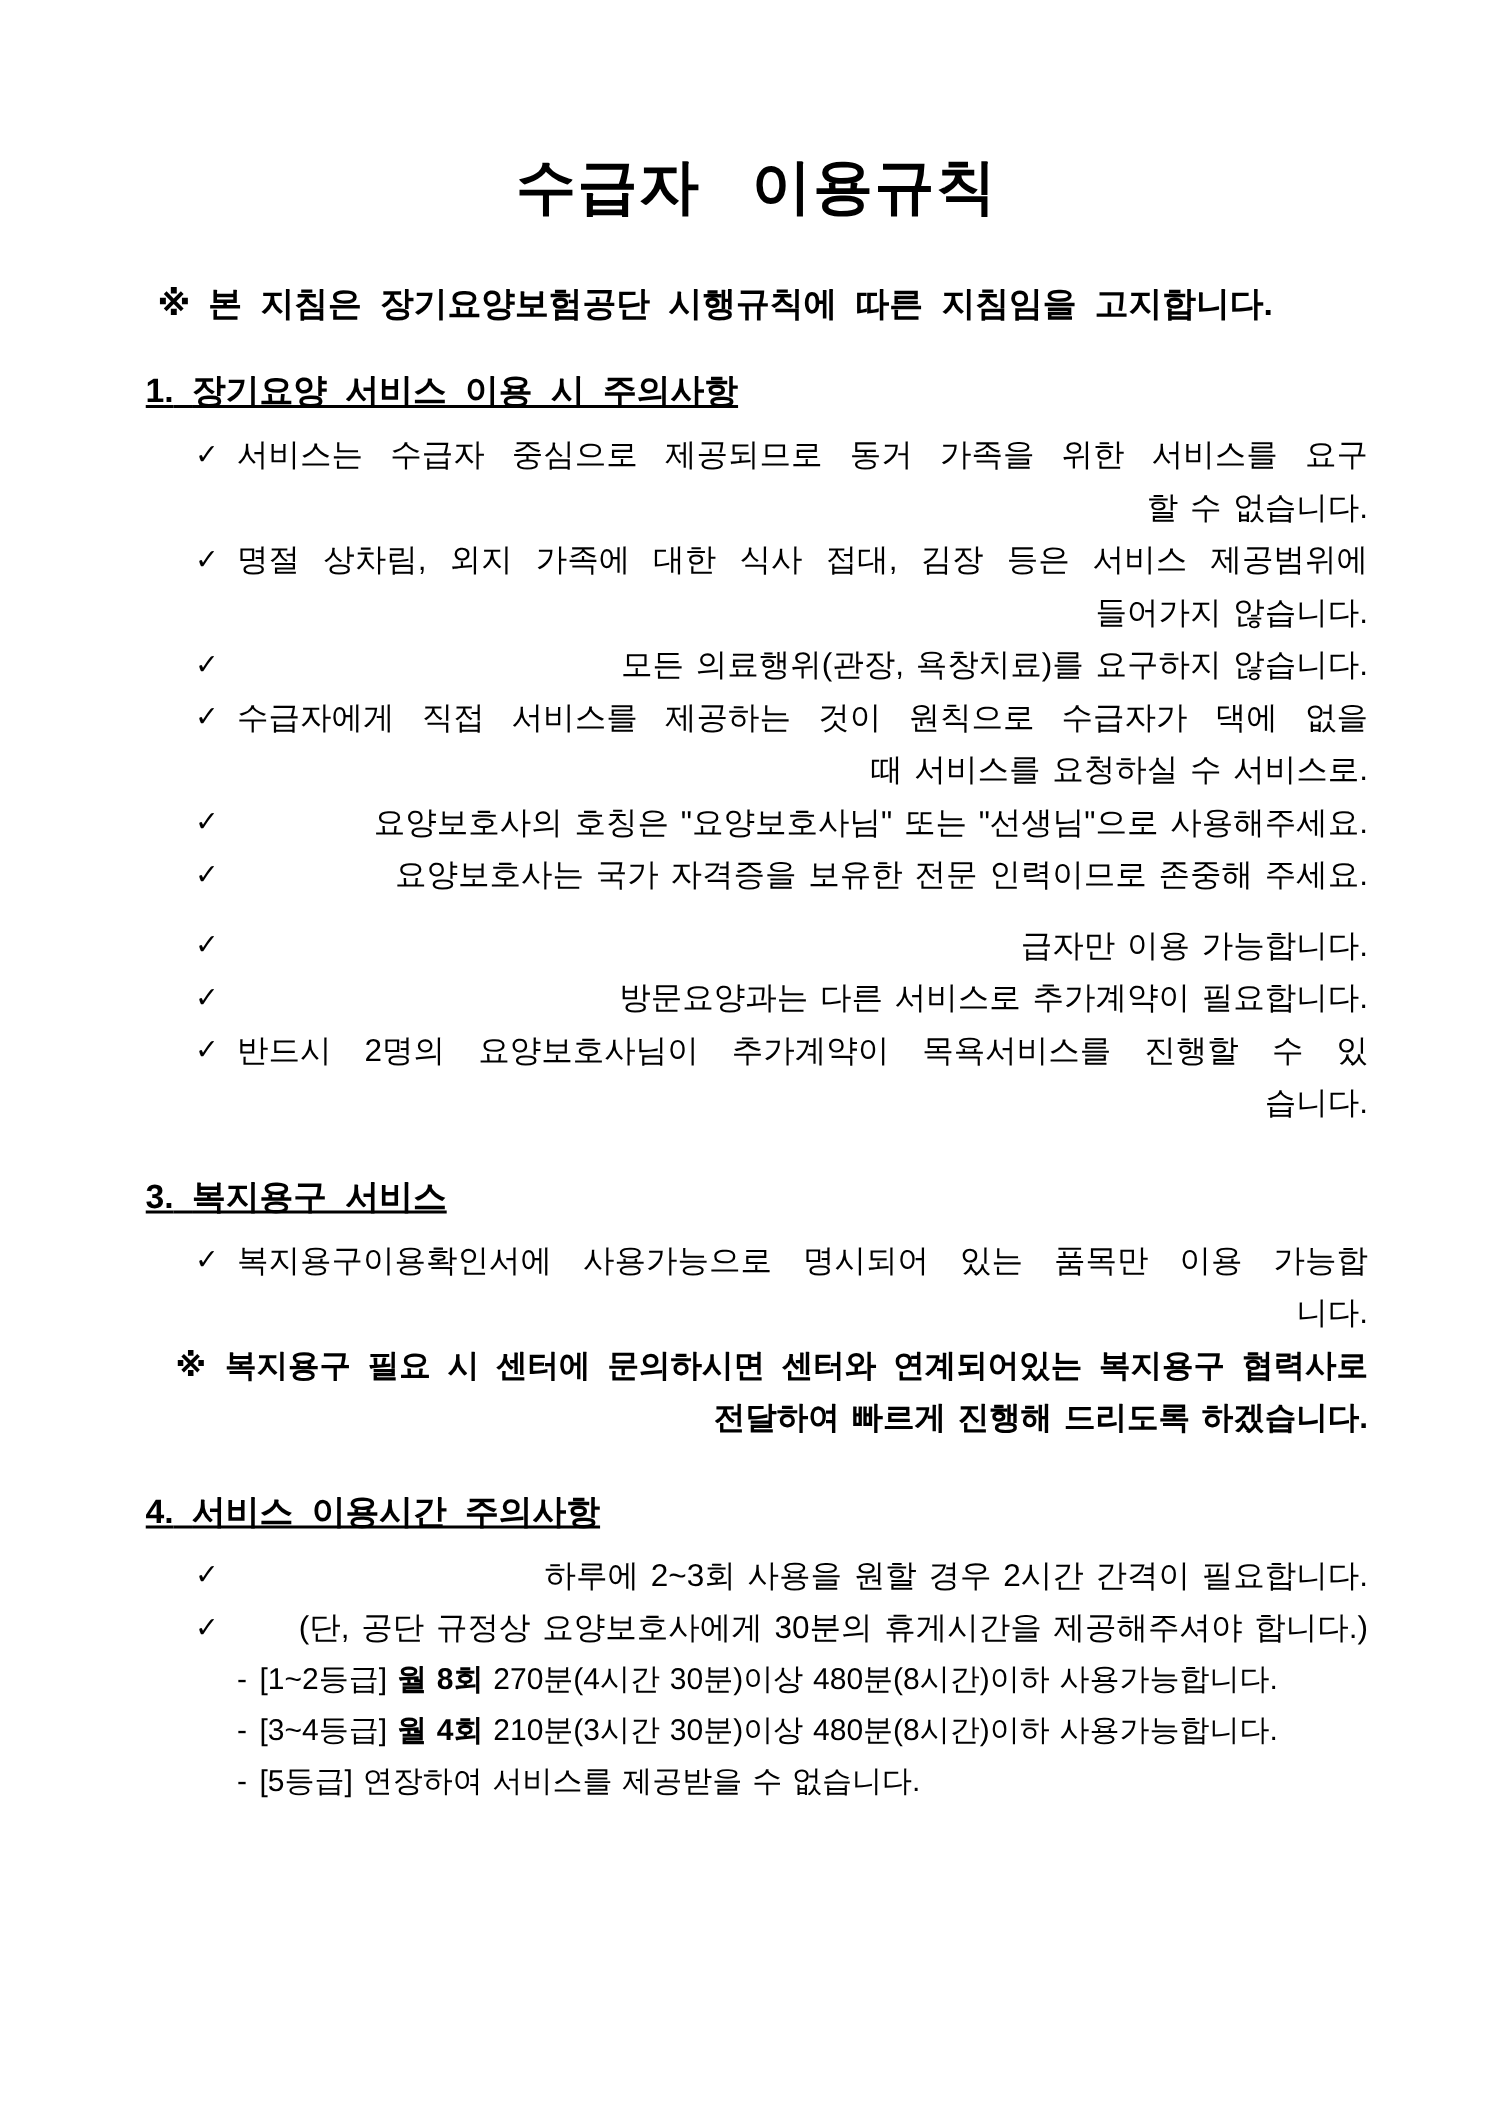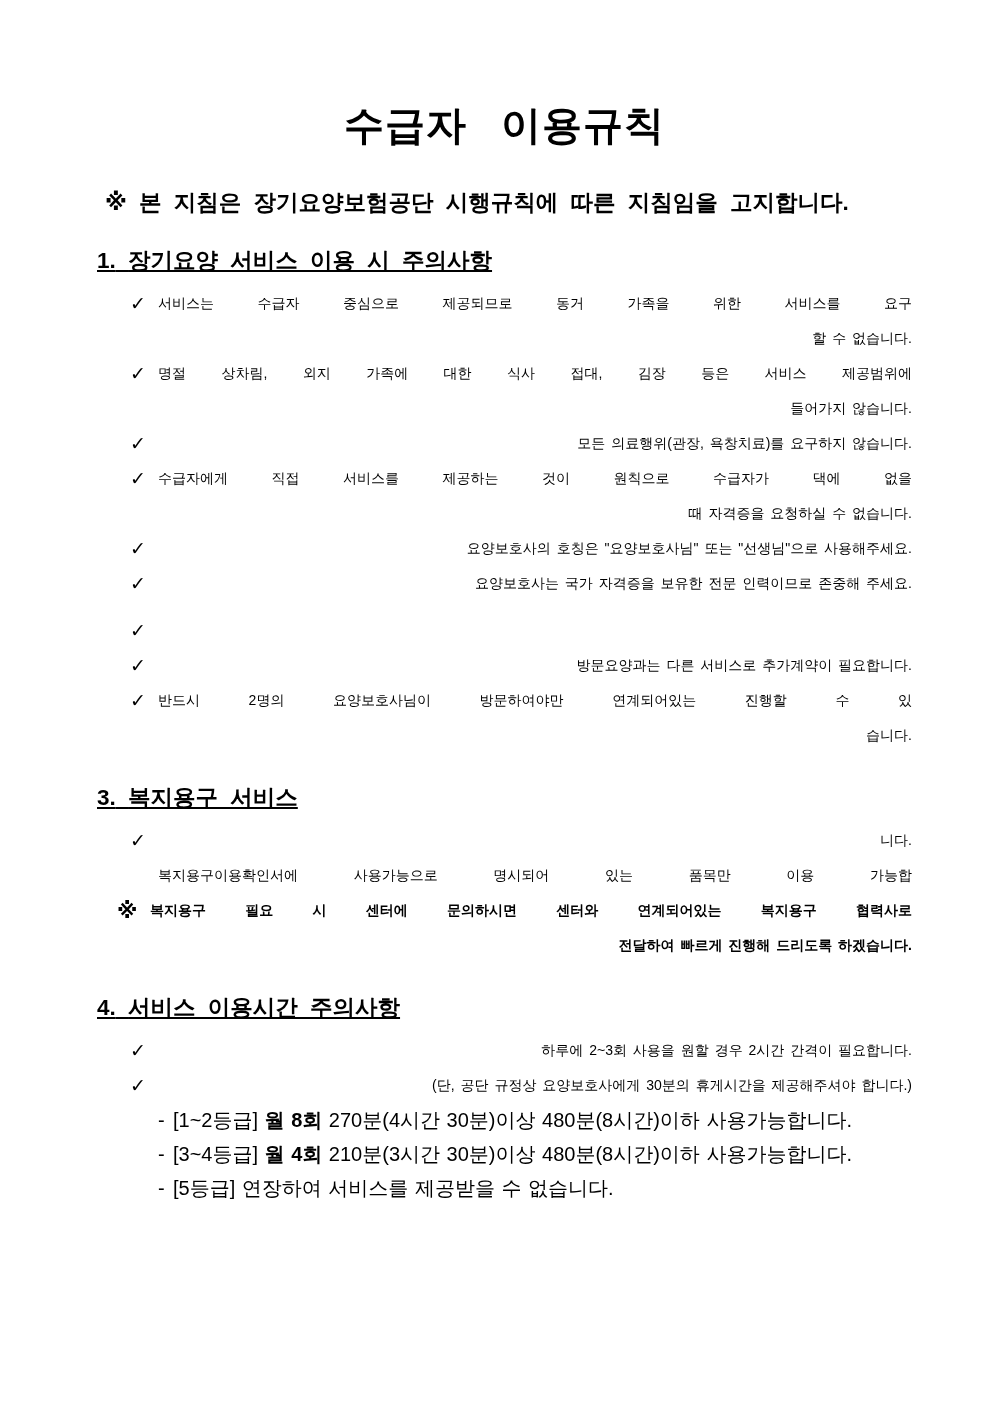--- a/index.html
+++ b/index.html
@@ -51,21 +51,21 @@
   .check-item { display: flex; }
   .check-marker {
     flex: none;
     width: 28px;
     font-size: 19px;
     line-height: 35px;
   }
   .item-text {
     flex: 1;
     min-width: 0;
-    font-size: 14px;
+    font-size: 21px;
     line-height: 35px;
     overflow: hidden;
   }
   .line {
     white-space: nowrap;
     overflow: hidden;
     word-spacing: 2px;
     text-align: right;
   }
   .line.j {
@@ -118,21 +118,21 @@
       <div class="check-item">
         <span class="check-marker">✓</span>
         <div class="item-text">
           <div class="line">모든 의료행위(관장, 욕창치료)를 요구하지 않습니다.</div>
         </div>
       </div>
       <div class="check-item">
         <span class="check-marker">✓</span>
         <div class="item-text">
           <div class="line j">수급자에게 직접 서비스를 제공하는 것이 원칙으로 수급자가 댁에 없을</div>
-          <div class="line">때 자격증을 요청하실 수 없습니다.</div>
+          <div class="line">때 서비스를 요청하실 수 서비스로.</div>
         </div>
       </div>
       <div class="check-item">
         <span class="check-marker">✓</span>
         <div class="item-text">
           <div class="line">요양보호사의 호칭은 "요양보호사님" 또는 "선생님"으로 사용해주세요.</div>
         </div>
       </div>
       <div class="check-item">
         <span class="check-marker">✓</span>
@@ -141,49 +141,50 @@
         </div>
       </div>
     </div>
   </div>
 
   <div class="section">
     <div class="items">
       <div class="check-item">
         <span class="check-marker">✓</span>
         <div class="item-text">
+          <div class="line">급자만 이용 가능합니다.</div>
         </div>
       </div>
       <div class="check-item">
         <span class="check-marker">✓</span>
         <div class="item-text">
           <div class="line">방문요양과는 다른 서비스로 추가계약이 필요합니다.</div>
         </div>
       </div>
       <div class="check-item">
         <span class="check-marker">✓</span>
         <div class="item-text">
-          <div class="line j">반드시 2명의 요양보호사님이 방문하여야만 연계되어있는 진행할 수 있</div>
+          <div class="line j">반드시 2명의 요양보호사님이 추가계약이 목욕서비스를 진행할 수 있</div>
           <div class="line">습니다.</div>
         </div>
       </div>
     </div>
   </div>
 
   <div class="section">
     <div class="section-heading">
       <span>3.</span>
       <span>복지용구 서비스</span>
     </div>
     <div class="items">
       <div class="check-item">
         <span class="check-marker">✓</span>
         <div class="item-text">
+          <div class="line j">복지용구이용확인서에 사용가능으로 명시되어 있는 품목만 이용 가능합</div>
           <div class="line">니다.</div>
-          <div class="line j">복지용구이용확인서에 사용가능으로 명시되어 있는 품목만 이용 가능합</div>
         </div>
       </div>
       <div class="note-item">
         <span class="note-marker">※</span>
         <div class="item-text">
           <div class="line j">복지용구 필요 시 센터에 문의하시면 센터와 연계되어있는 복지용구 협력사로</div>
           <div class="line line2">전달하여 빠르게 진행해 드리도록 하겠습니다.</div>
         </div>
       </div>
     </div>

